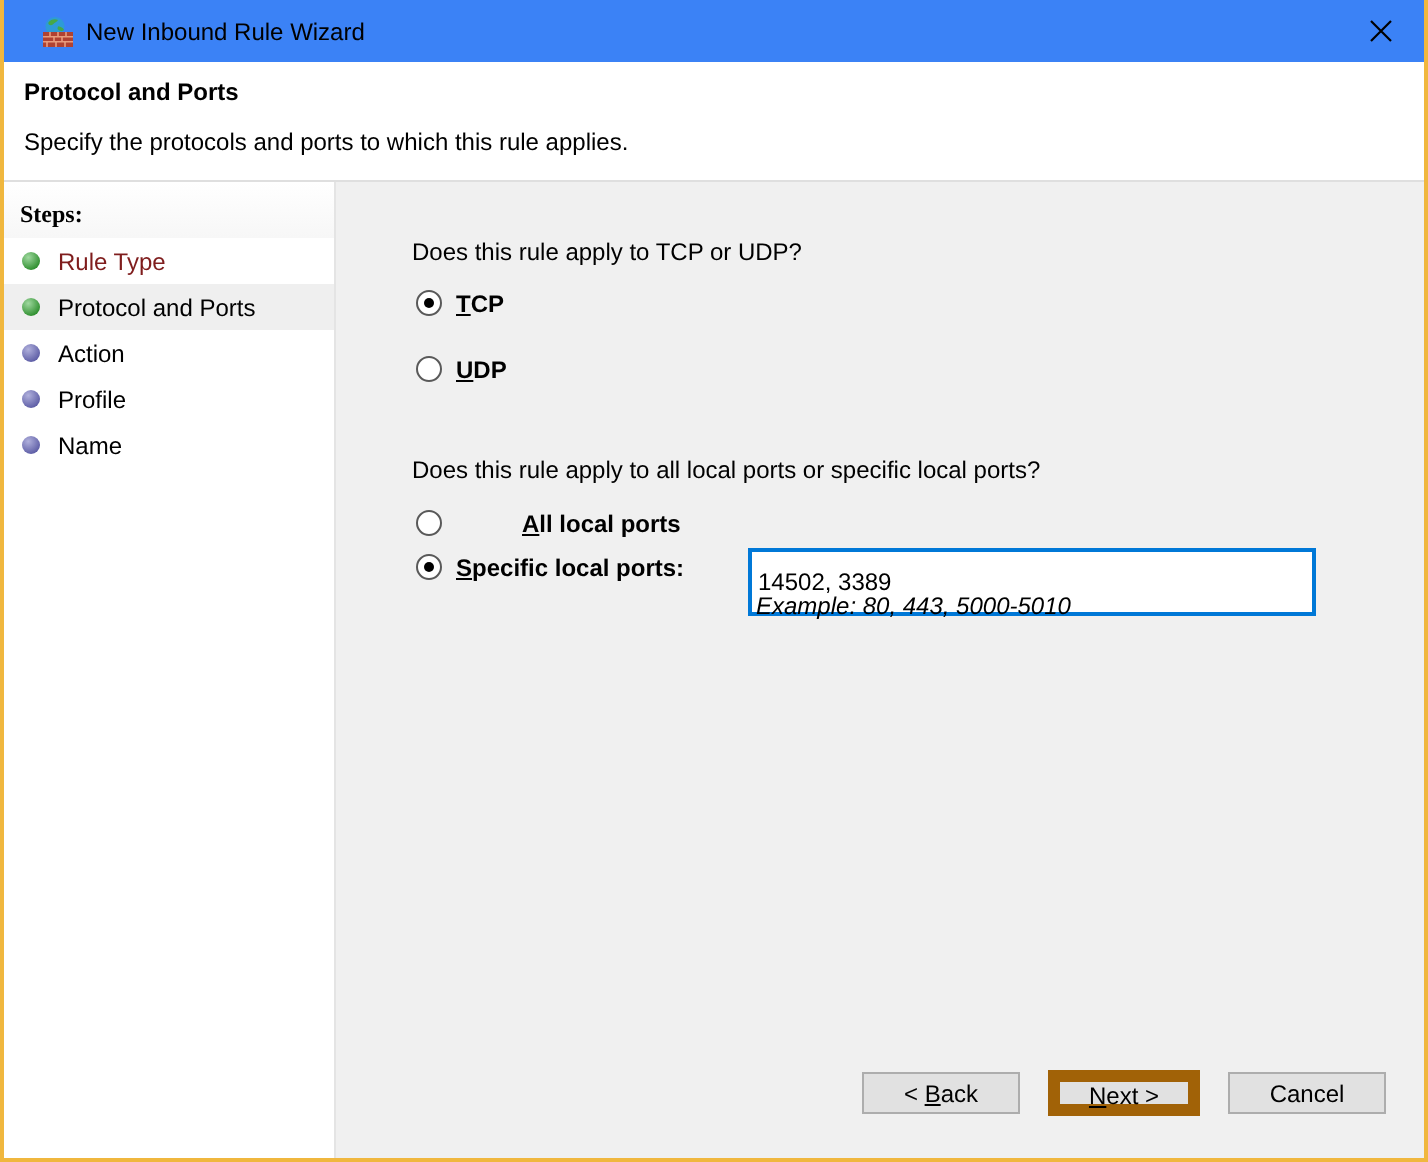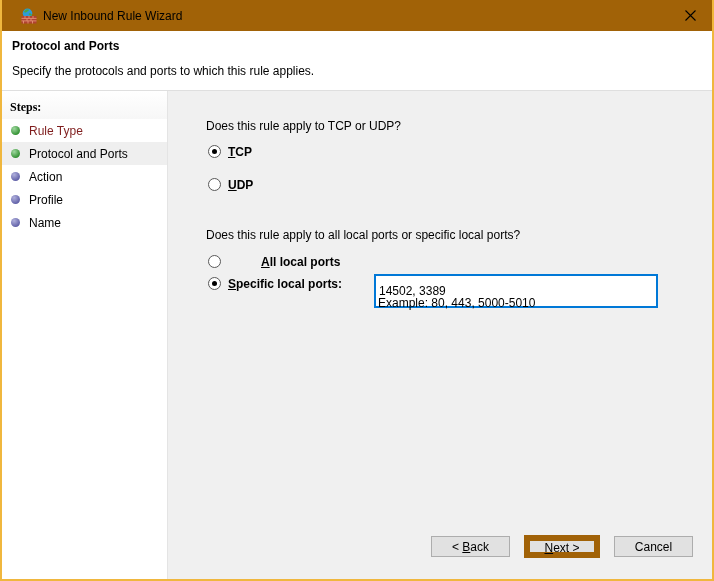--- a/index.html
+++ b/index.html
@@ -7,21 +7,21 @@
   * { box-sizing:border-box; }
 
   .window {
     position:relative; width:714px; height:581px;
     border-left:2px solid #F0B73E; border-right:2px solid #F0B73E; border-bottom:2px solid #F0B73E;
     background:#F0F0F0;
   }
 
   
   .titlebar {
-    height:31px; background:#a16207; display:flex; align-items:center;
+    height:31px; background:#3b82f6; display:flex; align-items:center;
     padding-left:19px; position:relative;
   }
   .app-icon { width:16px; height:16px; display:inline-block; }
   .titlebar-title { margin-left:6px; color:#000; }
   .close-btn {
     position:absolute; right:6px; top:0; width:32px; height:31px;
     display:flex; align-items:center; justify-content:center; cursor:default;
   }
 
   
@@ -71,21 +71,21 @@
     content:""; position:absolute; left:3px; top:3px; width:5px; height:5px;
     border-radius:50%; background:#000;
   }
   .radio-label { font-weight:bold; white-space:pre; }
 
   .ports-input {
     position:absolute; left:206px; top:183px; width:284px; height:19px;
     border:2px solid #0078D7; background:#fff; padding:15px 3px;
     font-family:"Liberation Sans", sans-serif; font-size:12px; color:#000; outline:none;
   }
-  .ports-example { position:absolute; left:210px; top:205px; }
+  .ports-example { position:absolute; left:210px; top:205px;font-style:italic; }
 
   .btnrow {
     position:absolute; right:19px; bottom:21px;
     display:flex; align-items:center; gap:14px;
   }
   .btn {
     width:79px; height:21px; background:#E1E1E1; border:1px solid #ADADAD;
     font-family:"Liberation Sans", sans-serif; font-size:12px; color:#000;
     padding:0; white-space:pre;
   }

